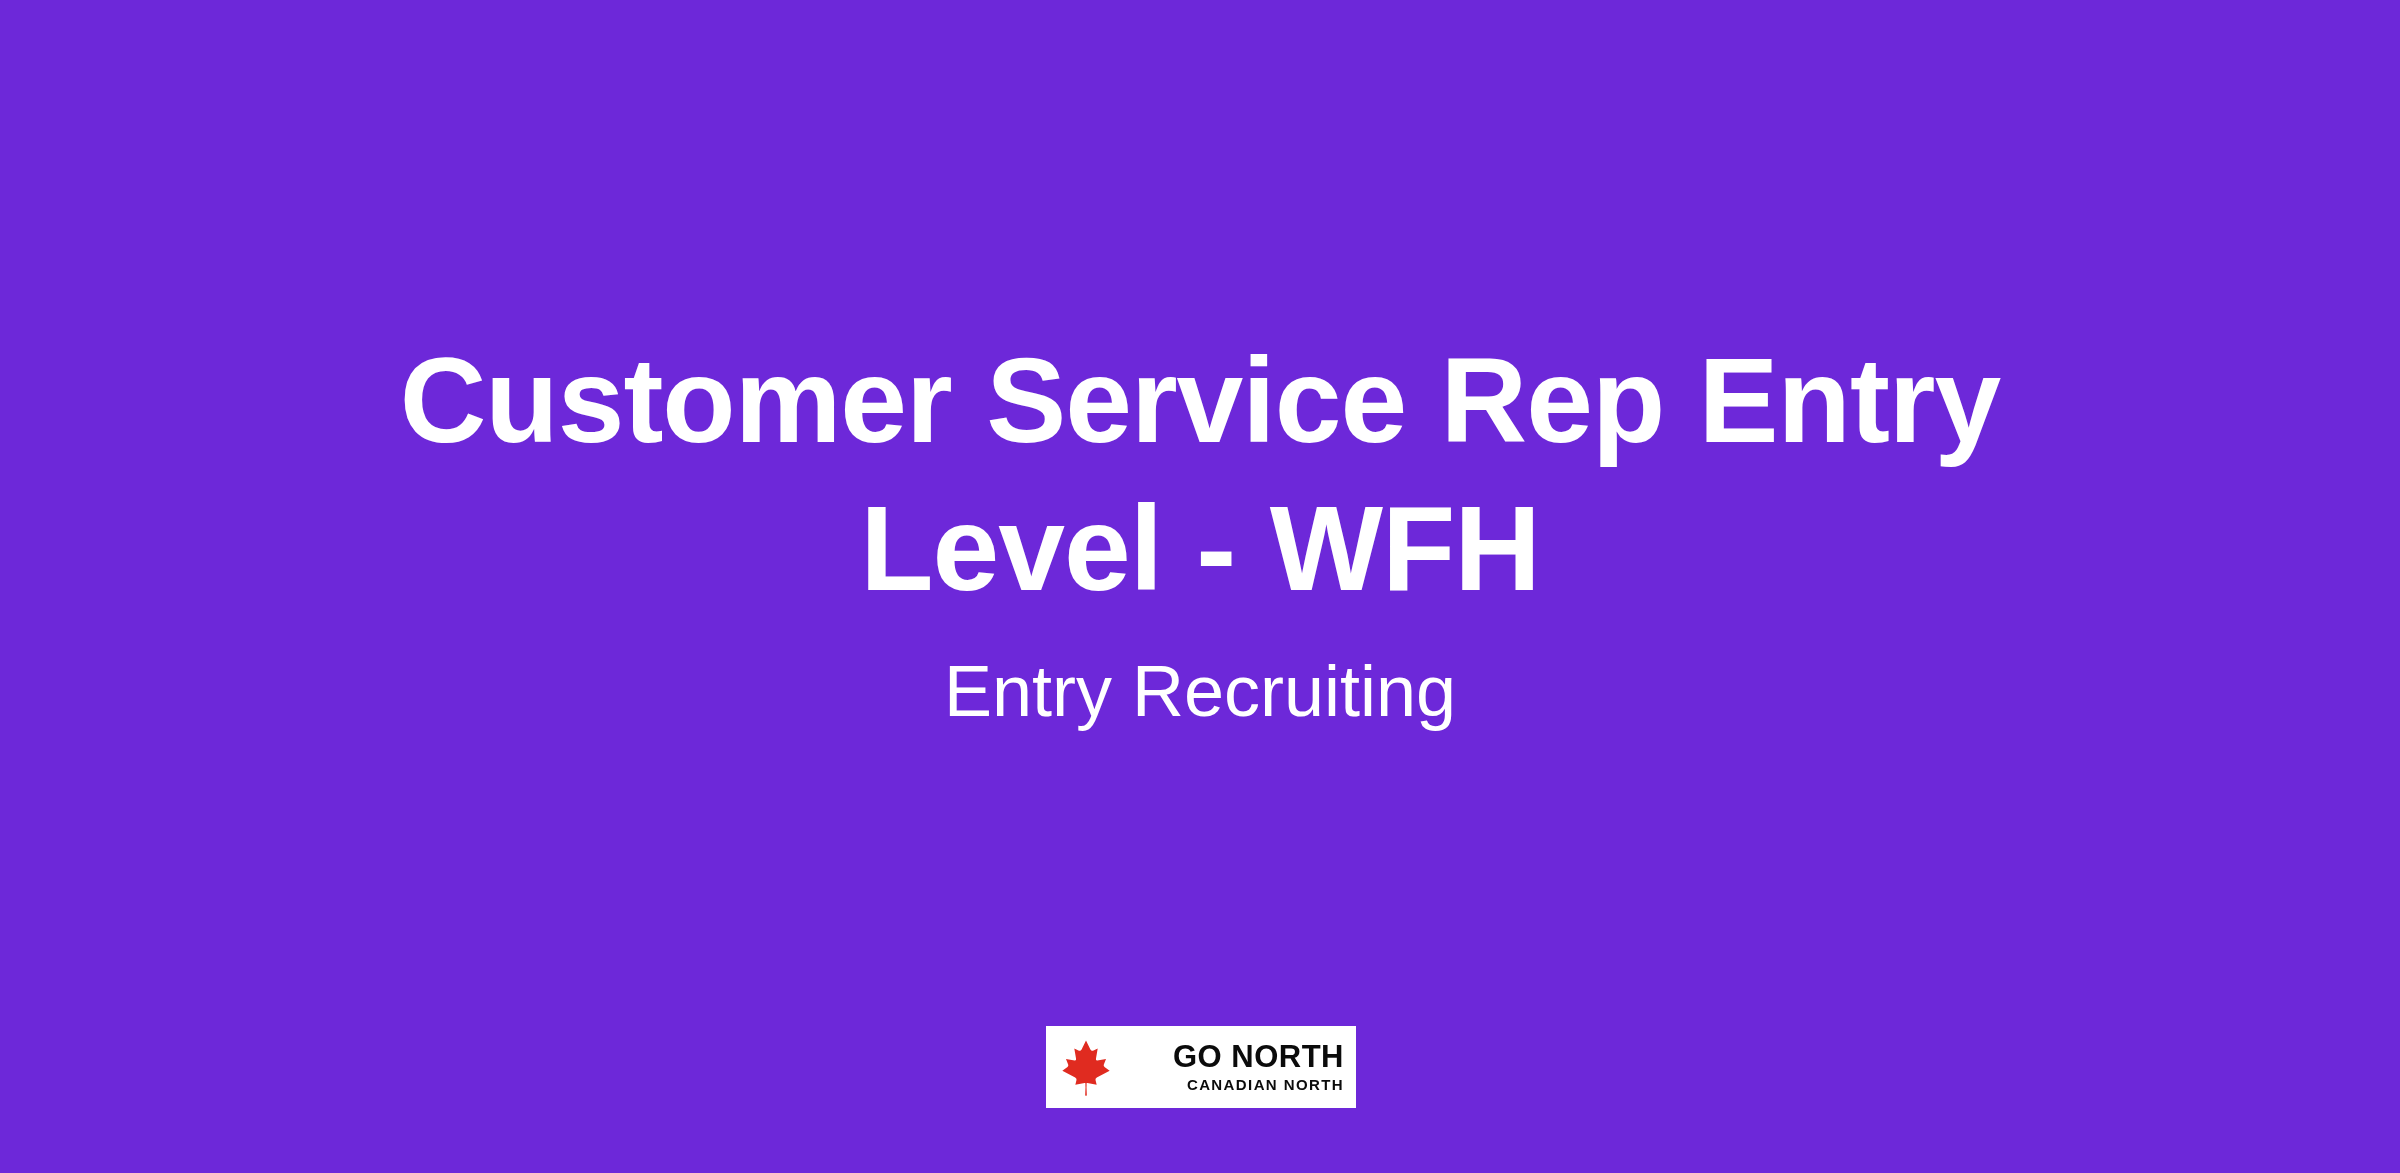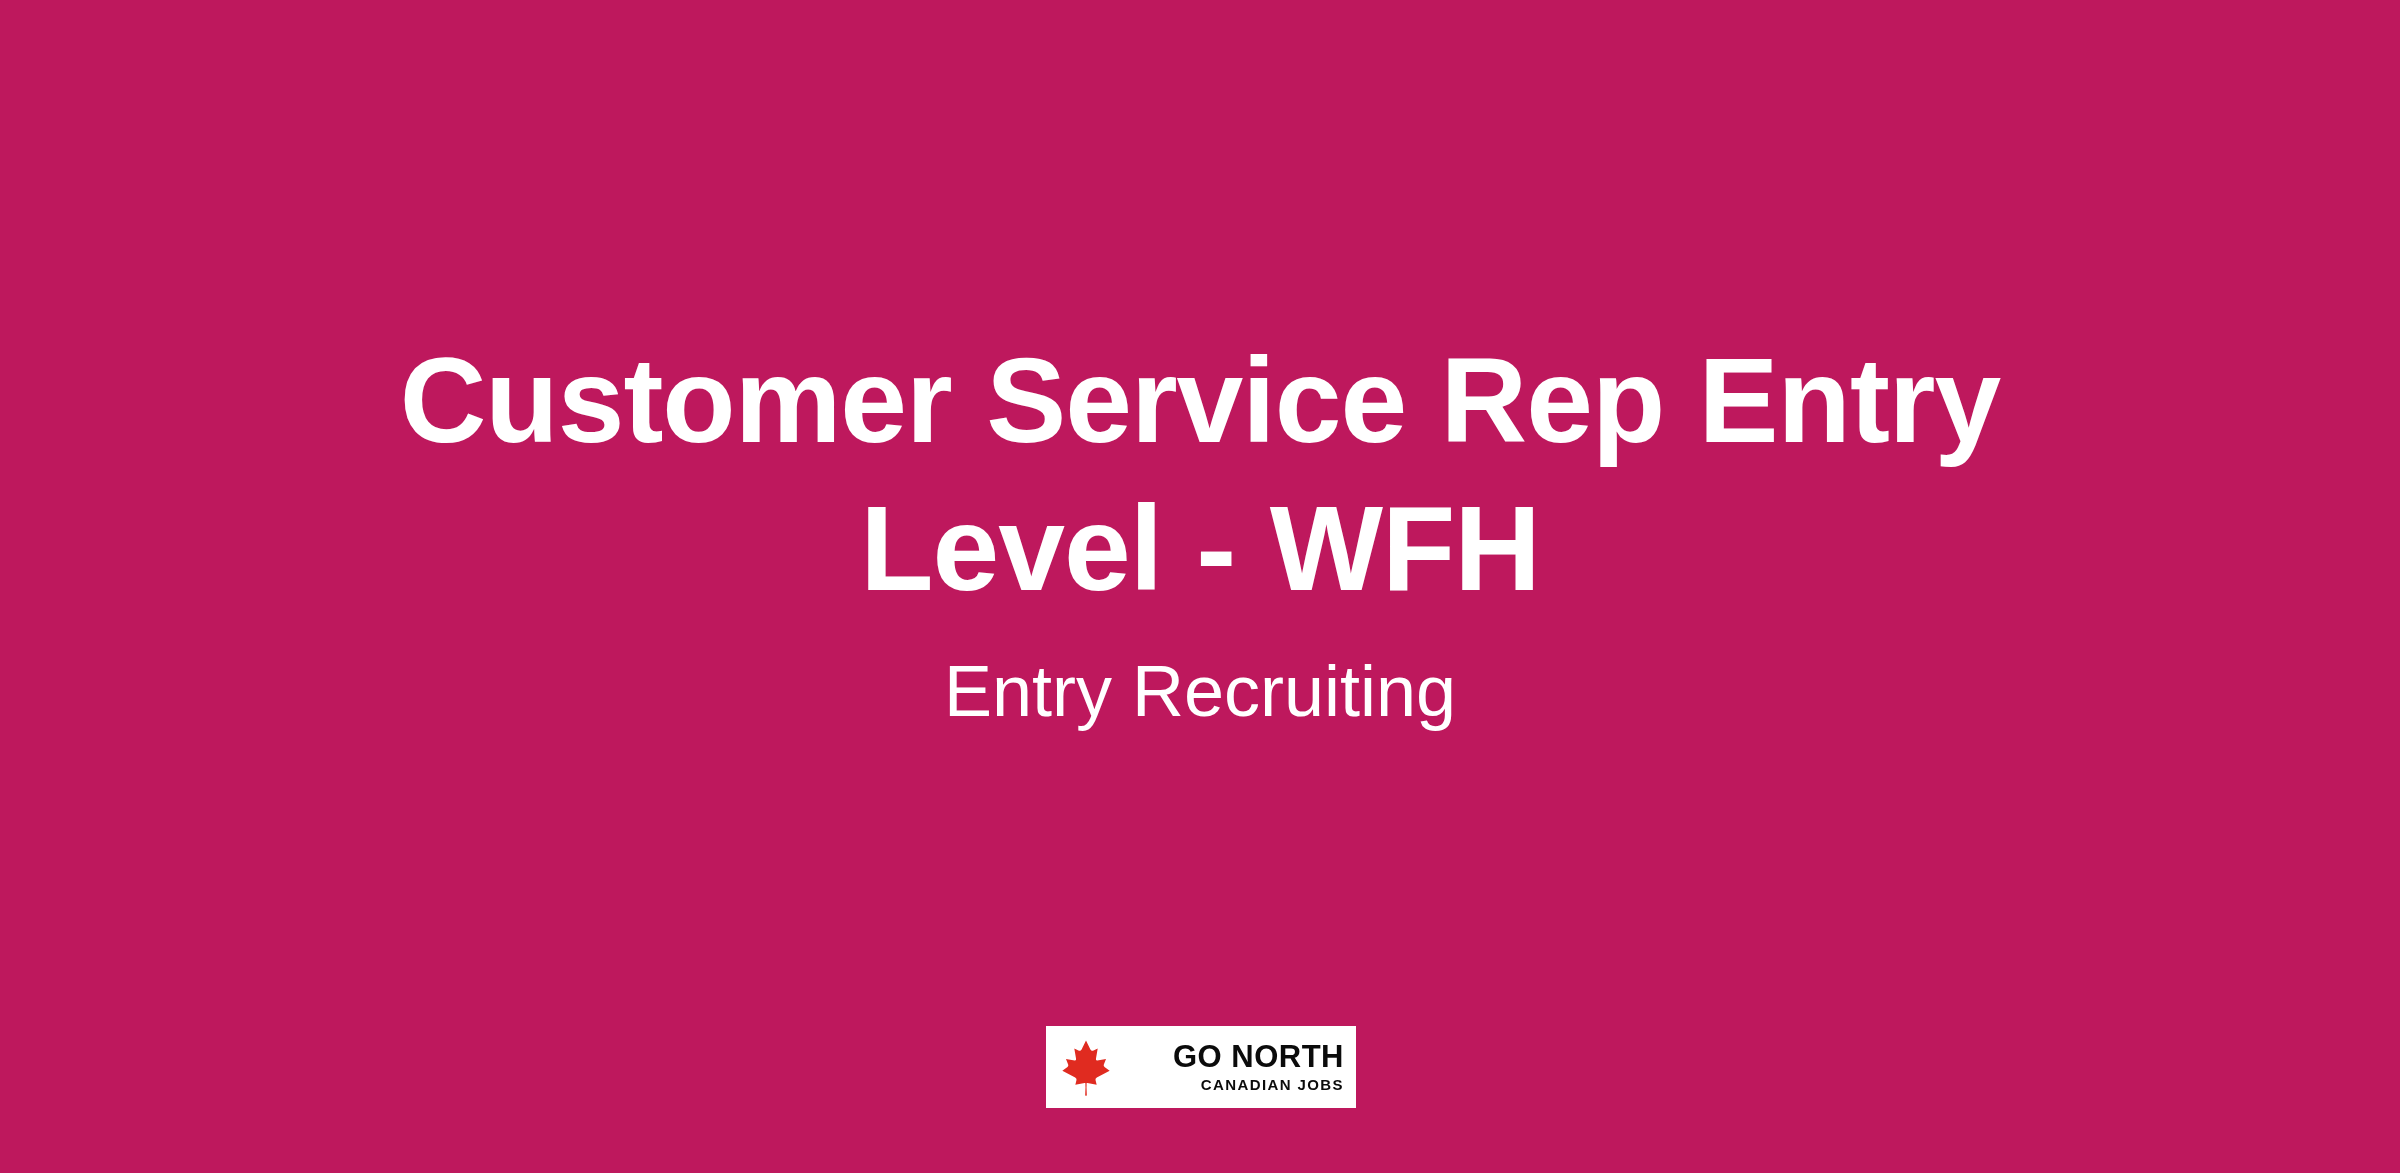--- a/index.html
+++ b/index.html
@@ -13,21 +13,21 @@
     overflow: hidden;
     background: #d8291c;
     font-family: "Liberation Sans", sans-serif;
     -webkit-font-smoothing: antialiased;
   }
 
   .card {
     position: relative;
     width: 2400px;
     height: 1173px;
-    background: #be185d;
+    background: #6d28d9;
     box-sizing: border-box;
   }
 
   
   .text-block {
     position: absolute;
     left: 0;
     top: 0;
     width: 2400px;
     height: 1000px;
@@ -129,17 +129,17 @@
 
   <div class="brand-logo">
     <span class="leaf-icon-wrap">
       <svg class="leaf-icon" viewBox="0 0 100 110" xmlns="http://www.w3.org/2000/svg" aria-hidden="true">
         <path fill="#e02b20" d="M50 4 L58.5 21.5 Q60.5 25.2 64.6 23.2 L72.5 19.3 L69.2 38.6 Q68.4 43.2 71.8 42.6 L88.5 39.6 L84.3 50.4 Q83.2 53.2 85.6 54.9 L95.5 62.2 L70.8 75.0 Q67.4 76.8 68.3 80.2 L70.5 89.0 L52.8 86.0 Q49.3 85.4 49.6 89.0 L51.2 110 L48.8 110 L50.4 89.0 Q50.7 85.4 47.2 86.0 L29.5 89.0 L31.7 80.2 Q32.6 76.8 29.2 75.0 L4.5 62.2 L14.4 54.9 Q16.8 53.2 15.7 50.4 L11.5 39.6 L28.2 42.6 Q31.6 43.2 30.8 38.6 L27.5 19.3 L35.4 23.2 Q39.5 25.2 41.5 21.5 Z"></path>
         <rect fill="#e02b20" x="49.0" y="84" width="2.0" height="26"></rect>
       </svg>
     </span>
     <span class="brand-words">
       <span class="brand-primary">GO NORTH</span>
-      <span class="brand-secondary">CANADIAN JOBS</span>
+      <span class="brand-secondary">CANADIAN NORTH</span>
     </span>
   </div>
 
 </div>
 
 </body></html>

